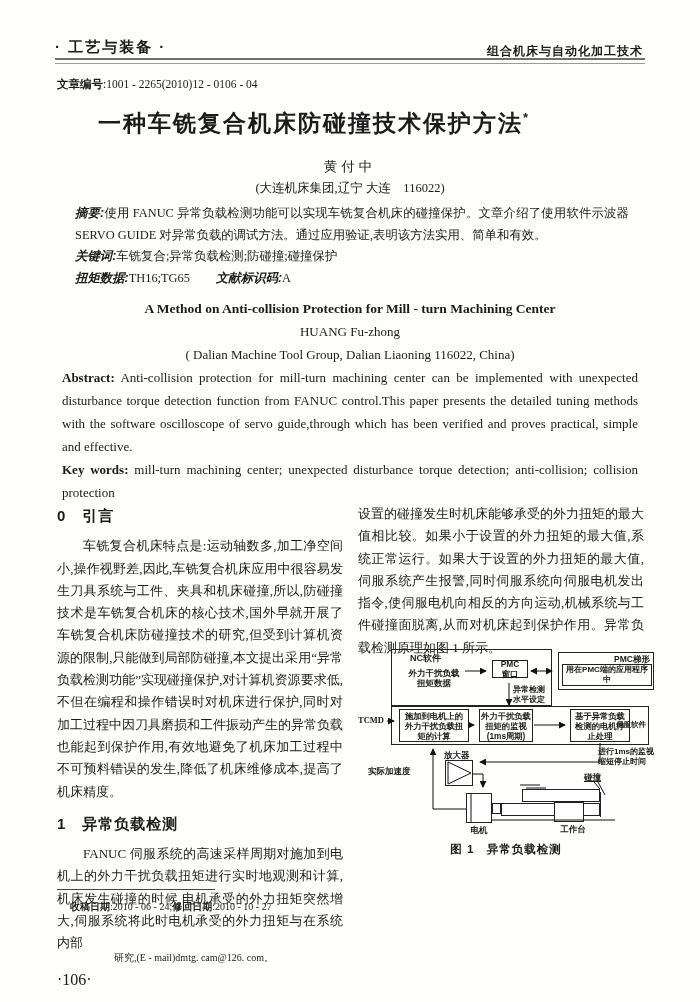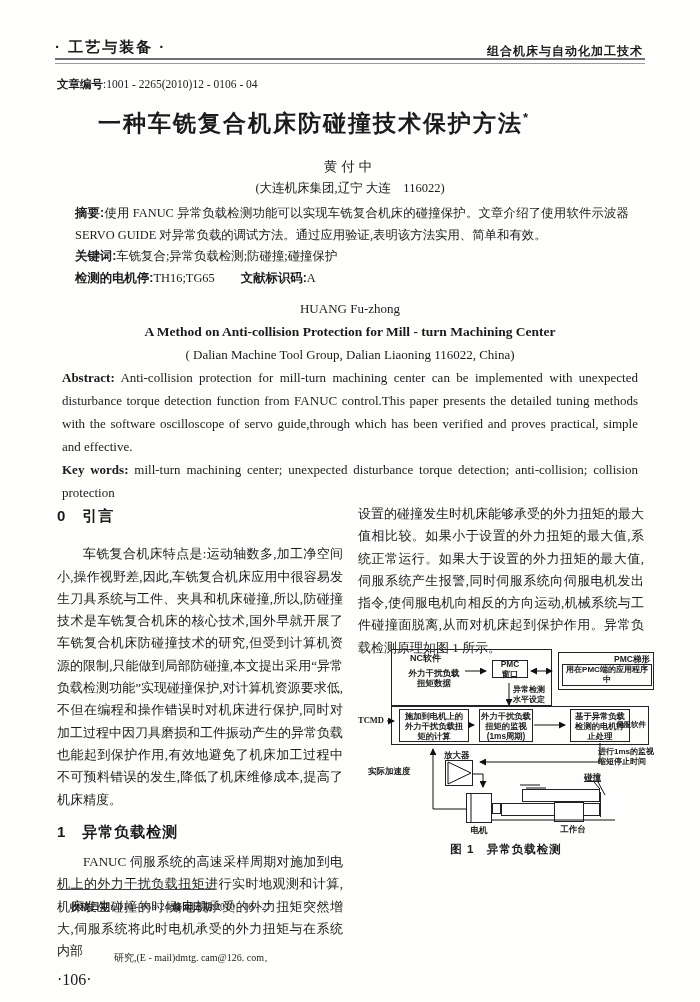--- a/index.html
+++ b/index.html
@@ -14,35 +14,35 @@
   .article-no{left:57px;top:77px;font-size:11.5px;}
   .article-no b{font-size:11.5px;}
   
   .title{left:0;top:108px;width:628px;text-align:center;font-size:23px;letter-spacing:2px;margin:0;}
   .title sup{font-size:13px;}
   .author{left:0;top:158px;width:700px;text-align:center;font-size:13.5px;letter-spacing:4px;}
   .affil{left:0;top:180px;width:700px;text-align:center;font-size:12.5px;}
   
   .cn-abs{left:75px;top:203px;width:554px;font-size:12.4px;}
   .cn-abs p{margin:0;line-height:21.5px;text-align:justify;}
-  .cn-abs .hei{font-size:12.4px;}
+  .cn-abs .hei{font-size:12.4px;font-style:italic;}
   .clc-gap{margin-left:26px;}
   
   .en{left:62px;top:297px;width:576px;font-size:13px;}
   .en p{margin:0;line-height:23px;}
   .en .ctr{text-align:center;}
   .en-title{font-weight:bold;font-size:13.5px;}
   .en-just{text-align:justify;}
   
   .col-left{left:57px;top:503px;width:286px;font-size:13px;line-height:22.3px;text-align:justify;}
   .col-right{left:358px;top:503px;width:286px;font-size:13px;line-height:22.3px;text-align:justify;}
   .col-left p,.col-right p{margin:0;}
   .indent{text-indent:2em;}
   .sec-h{font-family:"Liberation Sans","DejaVu Sans",sans-serif;font-weight:bold;font-size:15px;letter-spacing:1px;}
-  .sec-h.first{margin:2px 0 16px 0;}
+  .sec-h.first{margin:2px 0 8px 0;}
   .sec-h.second{margin:10px 0 8px 0;}
   
   .fig{left:352px;top:648px;width:308px;height:214px;font-family:"Liberation Sans","DejaVu Sans",sans-serif;}
   .fig *{box-sizing:border-box;}
   .fbox{position:absolute;border:1px solid #222;background:transparent;}
   .fbox.filled{background:#fff;}
   .fcell{position:absolute;border:1px solid #222;background:#fefefc;display:flex;flex-direction:column;
          align-items:center;justify-content:center;font-size:8.3px;line-height:10px;font-weight:bold;text-align:center;}
   .flab{position:absolute;font-size:8.5px;font-weight:bold;line-height:10px;white-space:nowrap;}
   .hatch{background:repeating-linear-gradient(135deg,#444 0,#444 1px,#fefefc 1px,#fefefc 4px);}
@@ -71,26 +71,26 @@
     <b class="hei">文章编号</b><span>:1001 - 2265(2010)12 - 0106 - 04</span>
   </div>
 
   <h1 class="abs title hei"><span>一种车铣复合机床防碰撞技术保护方法</span><sup>*</sup></h1>
   <div class="abs author">黄付中</div>
   <div class="abs affil">(大连机床集团,辽宁 大连　116022)</div>
 
   <div class="abs cn-abs">
     <p><b class="hei">摘要:</b><span>使用 FANUC 异常负载检测功能可以实现车铣复合机床的碰撞保护。文章介绍了使用软件示波器 SERVO GUIDE 对异常负载的调试方法。通过应用验证,表明该方法实用、简单和有效。</span></p>
     <p><b class="hei">关键词:</b><span>车铣复合;异常负载检测;防碰撞;碰撞保护</span></p>
-    <p><b class="hei">检测的电机停:</b><span>TH16;TG65</span><b class="hei clc-gap">文献标识码:</b><span>A</span></p>
+    <p><b class="hei">扭矩数据:</b><span>TH16;TG65</span><b class="hei clc-gap">文献标识码:</b><span>A</span></p>
   </div>
 
   <div class="abs en">
+    <p class="ctr en-title">A Method on Anti-collision Protection for Mill - turn Machining Center</p>
     <p class="ctr">HUANG Fu-zhong</p>
-    <p class="ctr en-title">A Method on Anti-collision Protection for Mill - turn Machining Center</p>
     <p class="ctr">( Dalian Machine Tool Group, Dalian Liaoning 116022, China)</p>
     <p class="en-just"><b>Abstract:</b><span> Anti-collision protection for mill-turn machining center can be implemented with unexpected disturbance torque detection function from FANUC control.This paper presents the detailed tuning methods with the software oscilloscope of servo guide,through which has been verified and proves practical, simple and effective.</span></p>
     <p class="en-just"><b>Key words:</b><span> mill-turn machining center; unexpected disturbance torque detection; anti-collision; collision protection</span></p>
   </div>
 
   <div class="abs col-left">
     <div class="sec-h first">0　引言</div>
     <p class="indent">车铣复合机床特点是:运动轴数多,加工净空间小,操作视野差,因此,车铣复合机床应用中很容易发生刀具系统与工件、夹具和机床碰撞,所以,防碰撞技术是车铣复合机床的核心技术,国外早就开展了车铣复合机床防碰撞技术的研究,但受到计算机资源的限制,只能做到局部防碰撞,本文提出采用“异常负载检测功能”实现碰撞保护,对计算机资源要求低,不但在编程和操作错误时对机床进行保护,同时对加工过程中因刀具磨损和工件振动产生的异常负载也能起到保护作用,有效地避免了机床加工过程中不可预料错误的发生,降低了机床维修成本,提高了机床精度。</p>
     <div class="sec-h second">1　异常负载检测</div>
     <p class="indent">FANUC 伺服系统的高速采样周期对施加到电机上的外力干扰负载扭矩进行实时地观测和计算,机床发生碰撞的时候,电机承受的外力扭矩突然增大,伺服系统将此时电机承受的外力扭矩与在系统内部</p>

